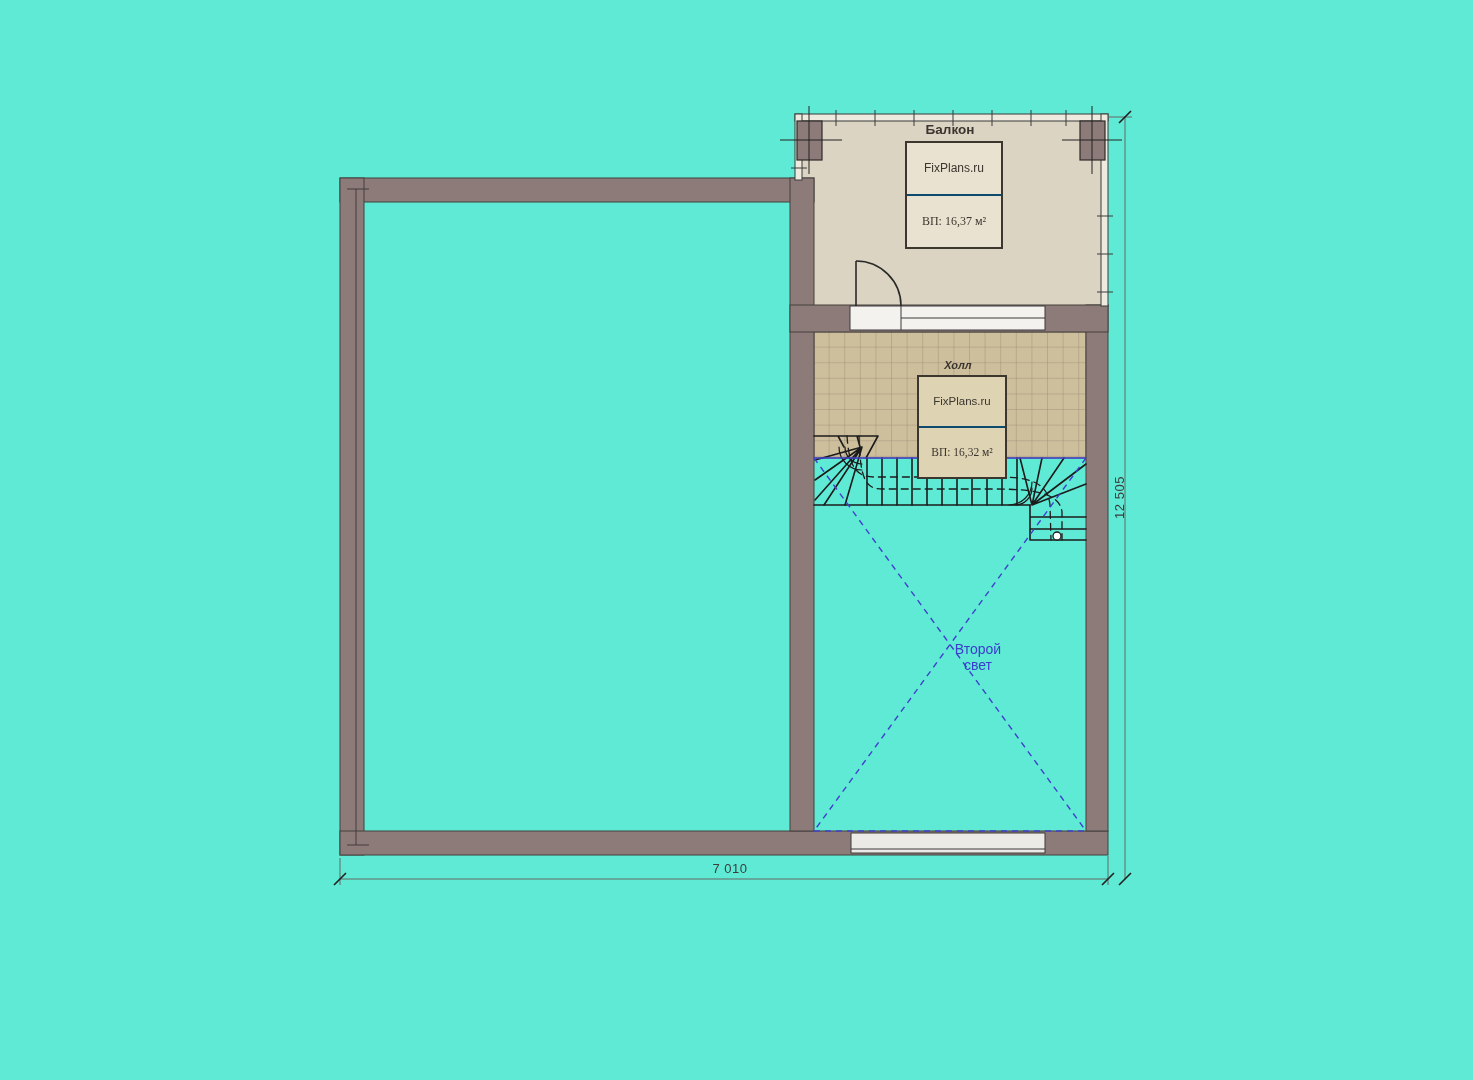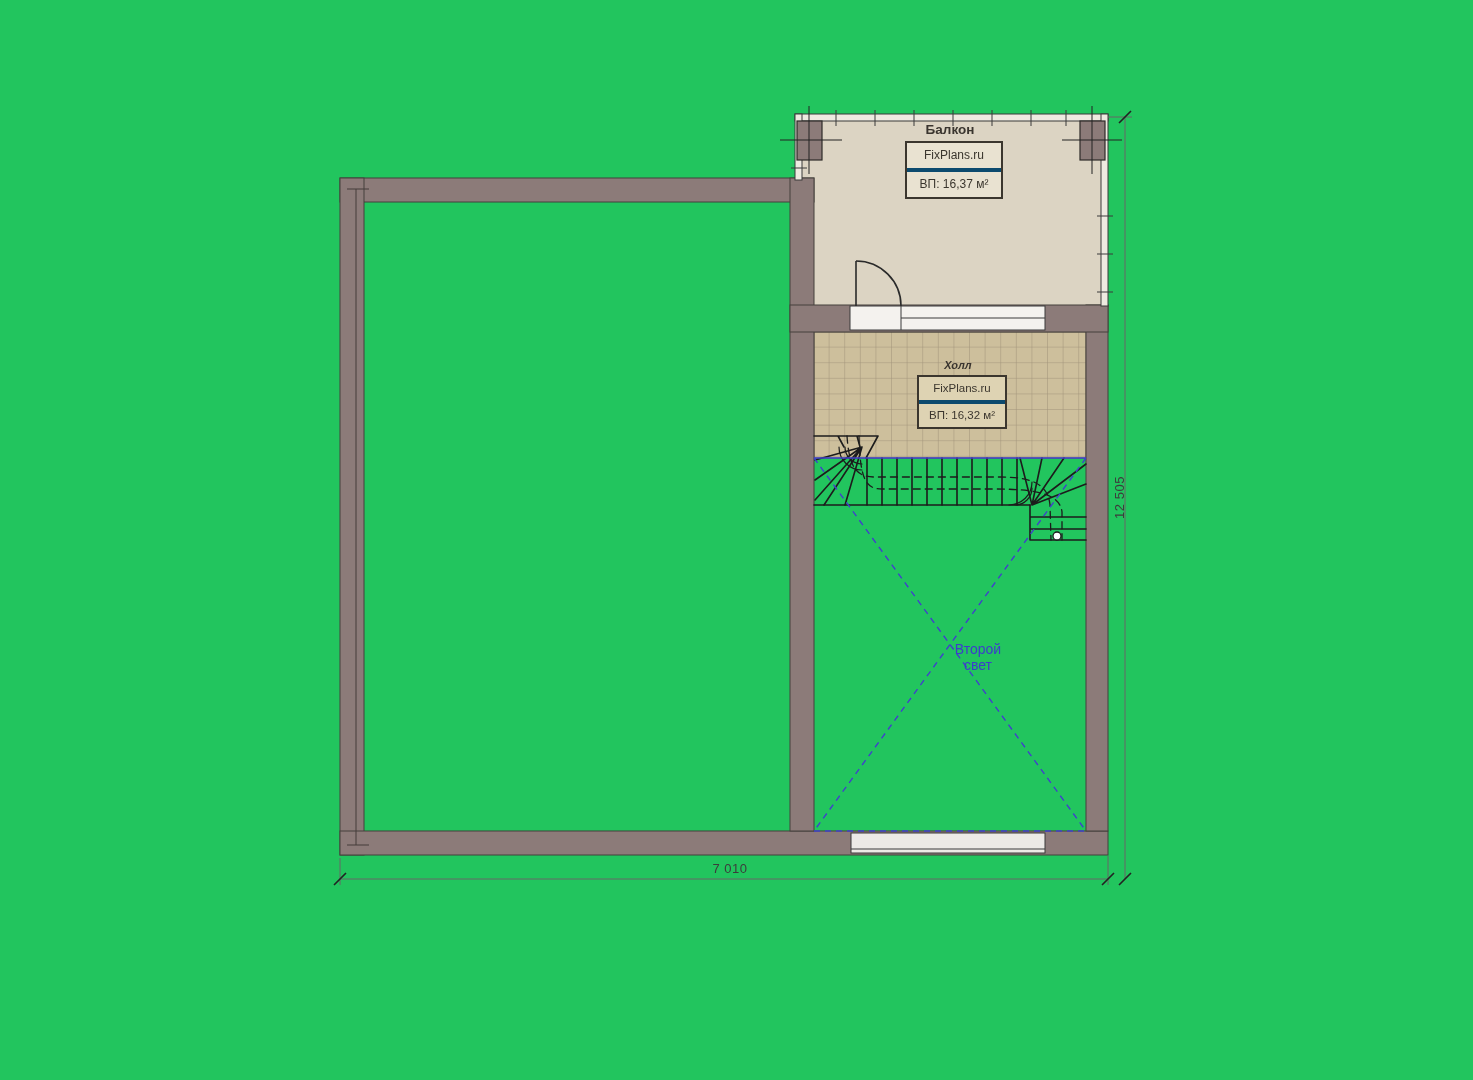--- a/index.html
+++ b/index.html
@@ -1,28 +1,28 @@
 <!DOCTYPE html>
 <html><head>
 <meta charset="utf-8">
 <style>
   html,body{margin:0;padding:0;background:#ffffff;}
   #canvas{
-    position:relative;width:1473px;height:1080px;background:#22c55e;overflow:hidden;
+    position:relative;width:1473px;height:1080px;background:#5eead4;overflow:hidden;
     font-family:"Liberation Sans", sans-serif;
   }
   #plan-svg{position:absolute;left:0;top:0;}
   .lbl{position:absolute;color:#3b362e;}
   .room-title{font-weight:bold;font-size:13.5px;text-align:center;color:#3a352f;}
   .info-box{
     position:absolute;border:2px solid #3b362e;background:#e9e2d1;
     font-size:12px;color:#3b362e;text-align:center;
   }
-  .info-box .info-row{padding:4px 6px;line-height:17px;white-space:nowrap;}
-  .info-box .info-row + .info-row{border-top:4px solid #0c4a6e;}
+  .info-box .info-row{padding:17px 6px;line-height:17px;white-space:nowrap;}
+  .info-box .info-row + .info-row{border-top:2px solid #0c4a6e;font-family:Liberation Serif, serif;}
   .info-box.hall{background:#ded3b3;font-size:11.5px;}
   .void-label{font-size:14px;color:#3c3ccd;text-align:center;}
   .dim-label{font-size:13px;color:#3c3c3c;letter-spacing:0.5px;}
   .dim-label.vert{transform:rotate(-90deg);transform-origin:center center;}
 </style>
 </head>
 <body>
 
 <div id="canvas">
 

